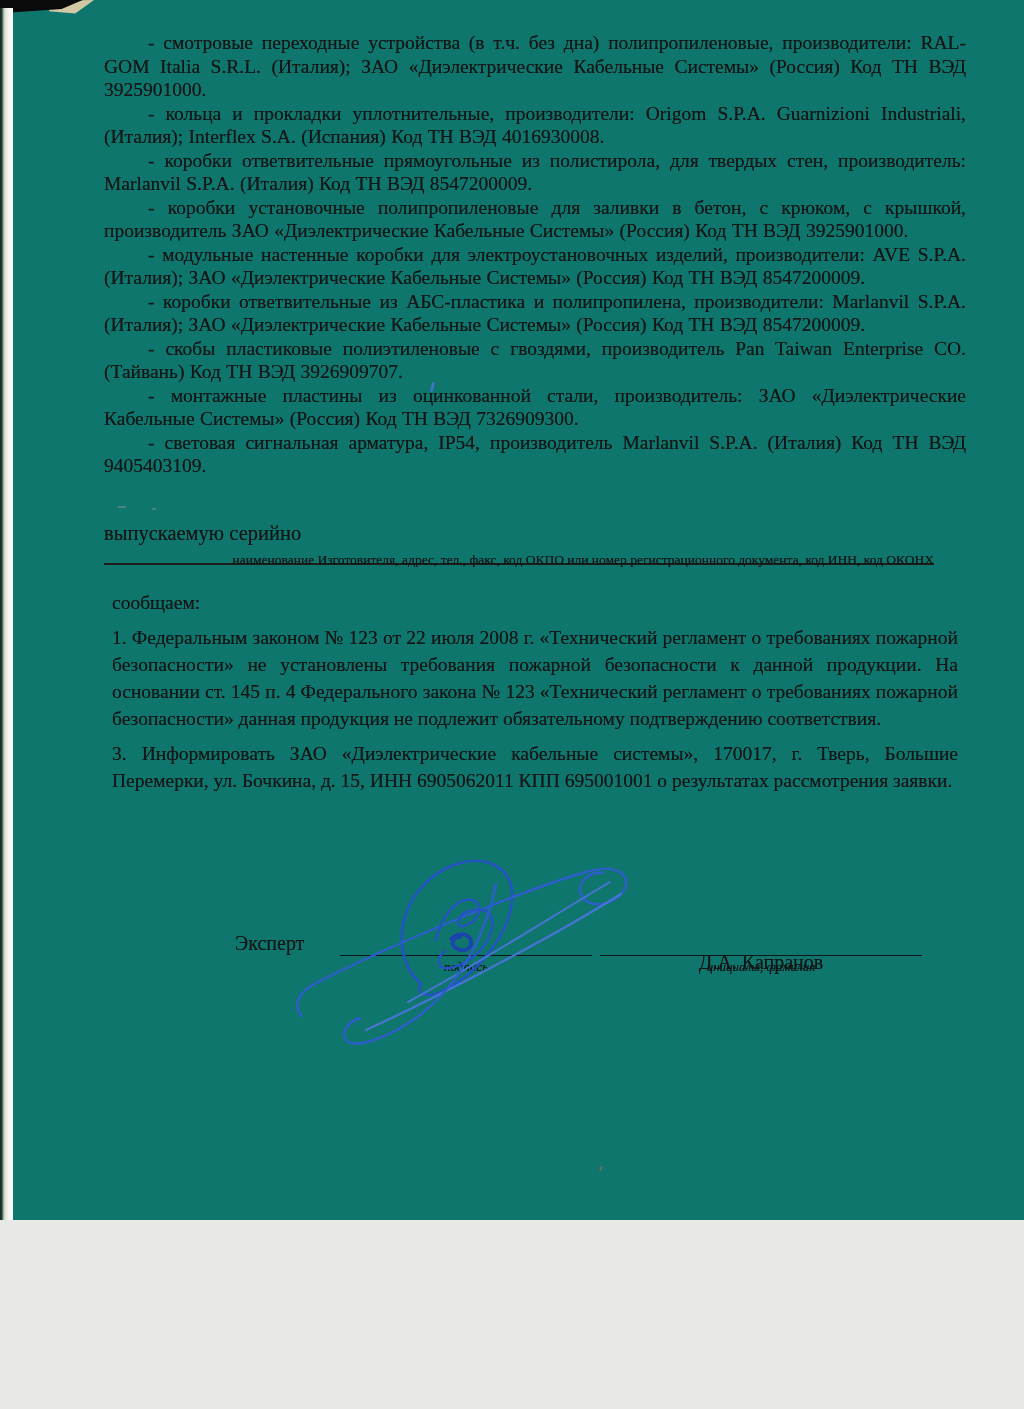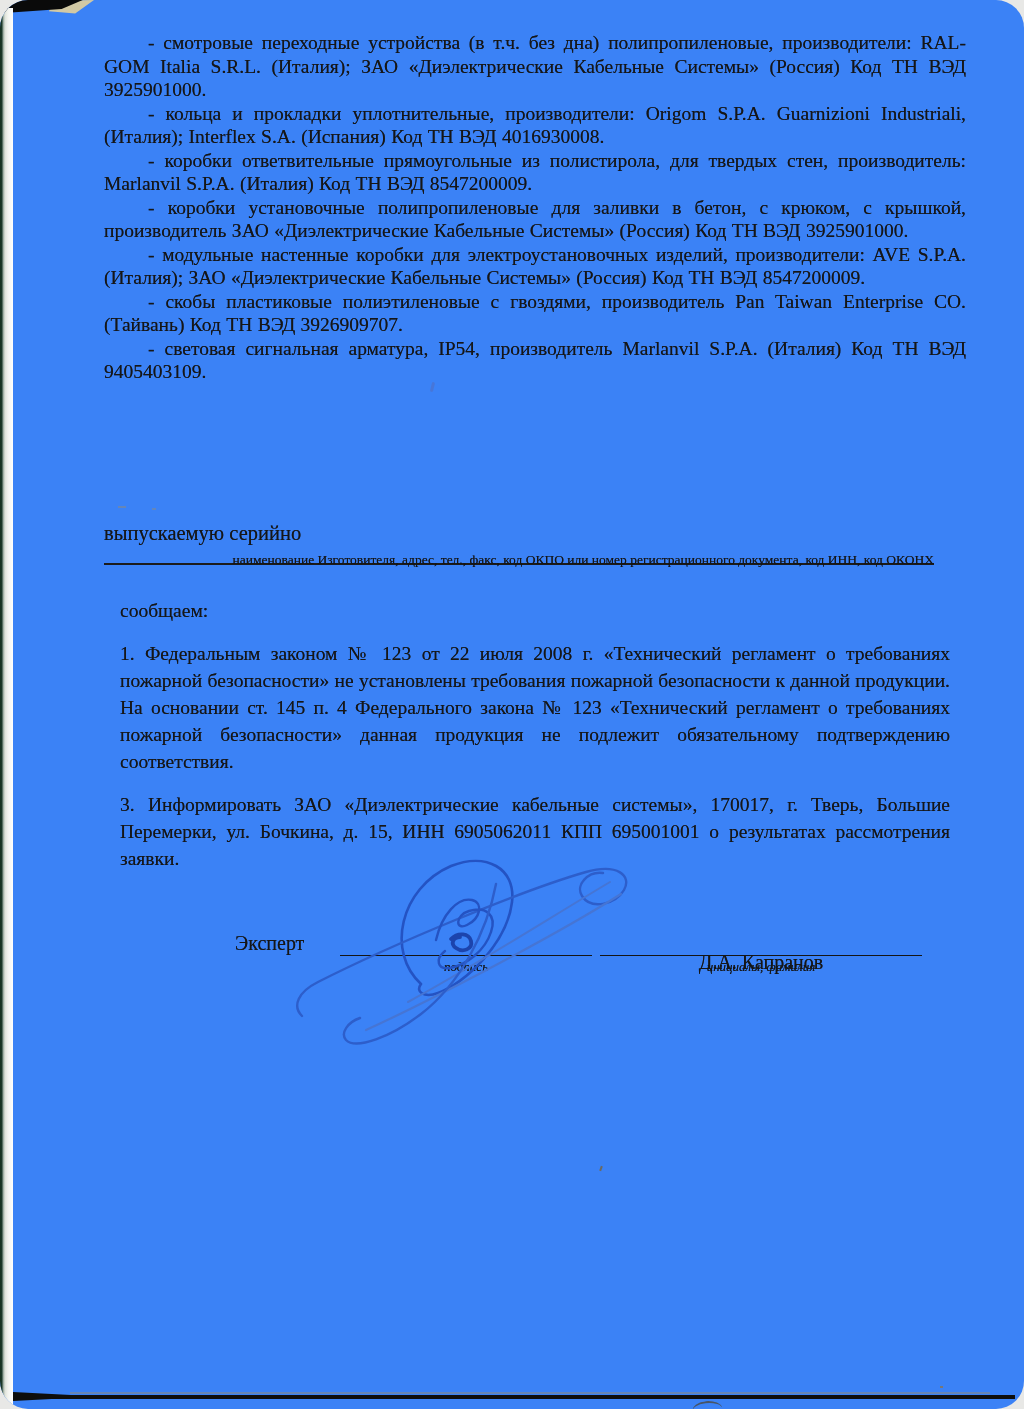--- a/index.html
+++ b/index.html
@@ -1,21 +1,20 @@
 <!DOCTYPE html>
 <html><head>
 <meta charset="utf-8">
 <style>
   html,body { margin:0; padding:0; background:#e8e8e6; }
   #page {
-    position:relative; width:1024px; height:1409px;
-    background:#3b82f6; overflow:hidden;
+    position:relative; width:1024px; height:1220px;
+    background:#0f766e; overflow:hidden;
     font-family:"Liberation Serif","DejaVu Serif",serif;
     color:#161616;
-    border-radius:28px;
   }
   .txt { text-shadow:0 0 .5px rgba(12,12,12,.65); }
 
   
   .corner-tan {
     position:absolute; left:0; top:0; width:94px; height:16px; background:#d2c9a4;
     clip-path:polygon(58% 5%, 100% 0, 80% 85%, 52% 70%);
   }
   .corner-black {
     position:absolute; left:0; top:0; width:88px; height:14px; background:#0a0a0a;
@@ -51,21 +50,21 @@
   .serial-wrap {
     position:absolute; left:104px; top:521px; width:830px;
     border-bottom:2px solid #1c1c1c; padding-bottom:18px;
   }
   .serial-label { font-size:20.5px; line-height:24px; }
   .serial-note {
     position:absolute; left:104px; top:552px; width:830px;
     text-align:right; font-size:13.5px; line-height:15px;
   }
   .main { position:absolute; left:104px; top:581px; width:862px; font-size:19.5px; line-height:27px; }
-  .main p { margin:16px; text-align:justify; }
+  .main p { margin:8px; text-align:justify; }
   .main p.intro { text-align:left; }
 
   
   .sig-row { position:absolute; left:2px; top:924px; width:1024px; height:80px; }
   .sig-role { position:absolute; left:233px; top:8px; font-size:20px; }
   .sig-line { position:absolute; top:31px; border-top:1.8px solid #151515; height:0; }
   .sig-line.l1 { left:338px; width:252px; }
   .sig-line.l2 { left:598px; width:322px; }
   .sig-cap { position:absolute; top:35px; text-align:center; font-style:italic; font-size:13px; }
   .sig-cap.c1 { left:338px; width:252px; }
@@ -90,21 +89,23 @@
   <div class="speck" style="left:600px;top:1166px;width:2px;height:5px;background:#6a6a64;transform:rotate(20deg);"></div>
   <div class="speck" style="left:940px;top:1386px;width:3px;height:2px;background:#777;"></div>
   <div class="ink-mark"></div>
 
   <div class="products txt">
     <p>- смотровые переходные устройства (в т.ч. без дна) полипропиленовые, производители:  RAL-GOM Italia S.R.L. (Италия); ЗАО «Диэлектрические Кабельные Системы» (Россия) Код ТН ВЭД 3925901000.</p>
     <p>- кольца и прокладки уплотнительные, производители: Origom S.P.A. Guarnizioni Industriali, (Италия); Interflex S.A. (Испания) Код ТН ВЭД 4016930008.</p>
     <p>- коробки ответвительные прямоугольные из полистирола, для твердых стен, производитель: Marlanvil S.P.A. (Италия) Код ТН ВЭД 8547200009.</p>
     <p>- коробки установочные полипропиленовые для заливки в бетон, с крюком, с крышкой, производитель ЗАО «Диэлектрические Кабельные Системы» (Россия) Код ТН ВЭД 3925901000.</p>
     <p>- модульные настенные коробки для электроустановочных изделий, производители: AVE S.P.A. (Италия); ЗАО «Диэлектрические Кабельные Системы» (Россия) Код ТН ВЭД 8547200009.</p>
+    <p>- коробки ответвительные из АБС-пластика и полипропилена, производители: Marlanvil S.P.A. (Италия); ЗАО «Диэлектрические Кабельные Системы» (Россия) Код ТН ВЭД 8547200009.</p>
     <p>- скобы пластиковые полиэтиленовые с гвоздями, производитель Pan Taiwan Enterprise CO. (Тайвань) Код ТН ВЭД 3926909707.</p>
+    <p>- монтажные пластины из оцинкованной стали, производитель: ЗАО «Диэлектрические Кабельные Системы» (Россия) Код ТН ВЭД 7326909300.</p>
     <p>- световая сигнальная арматура, IP54, производитель Marlanvil S.P.A. (Италия) Код ТН ВЭД 9405403109.</p>
   </div>
 
   <div class="serial-wrap">
     <div class="serial-label txt">выпускаемую серийно</div>
   </div>
   <div class="serial-note txt">наименование Изготовителя, адрес, тел., факс, код ОКПО или номер регистрационного документа, код ИНН, код ОКОНХ</div>
 
   <div class="main txt">
     <p class="intro">сообщаем:</p>

